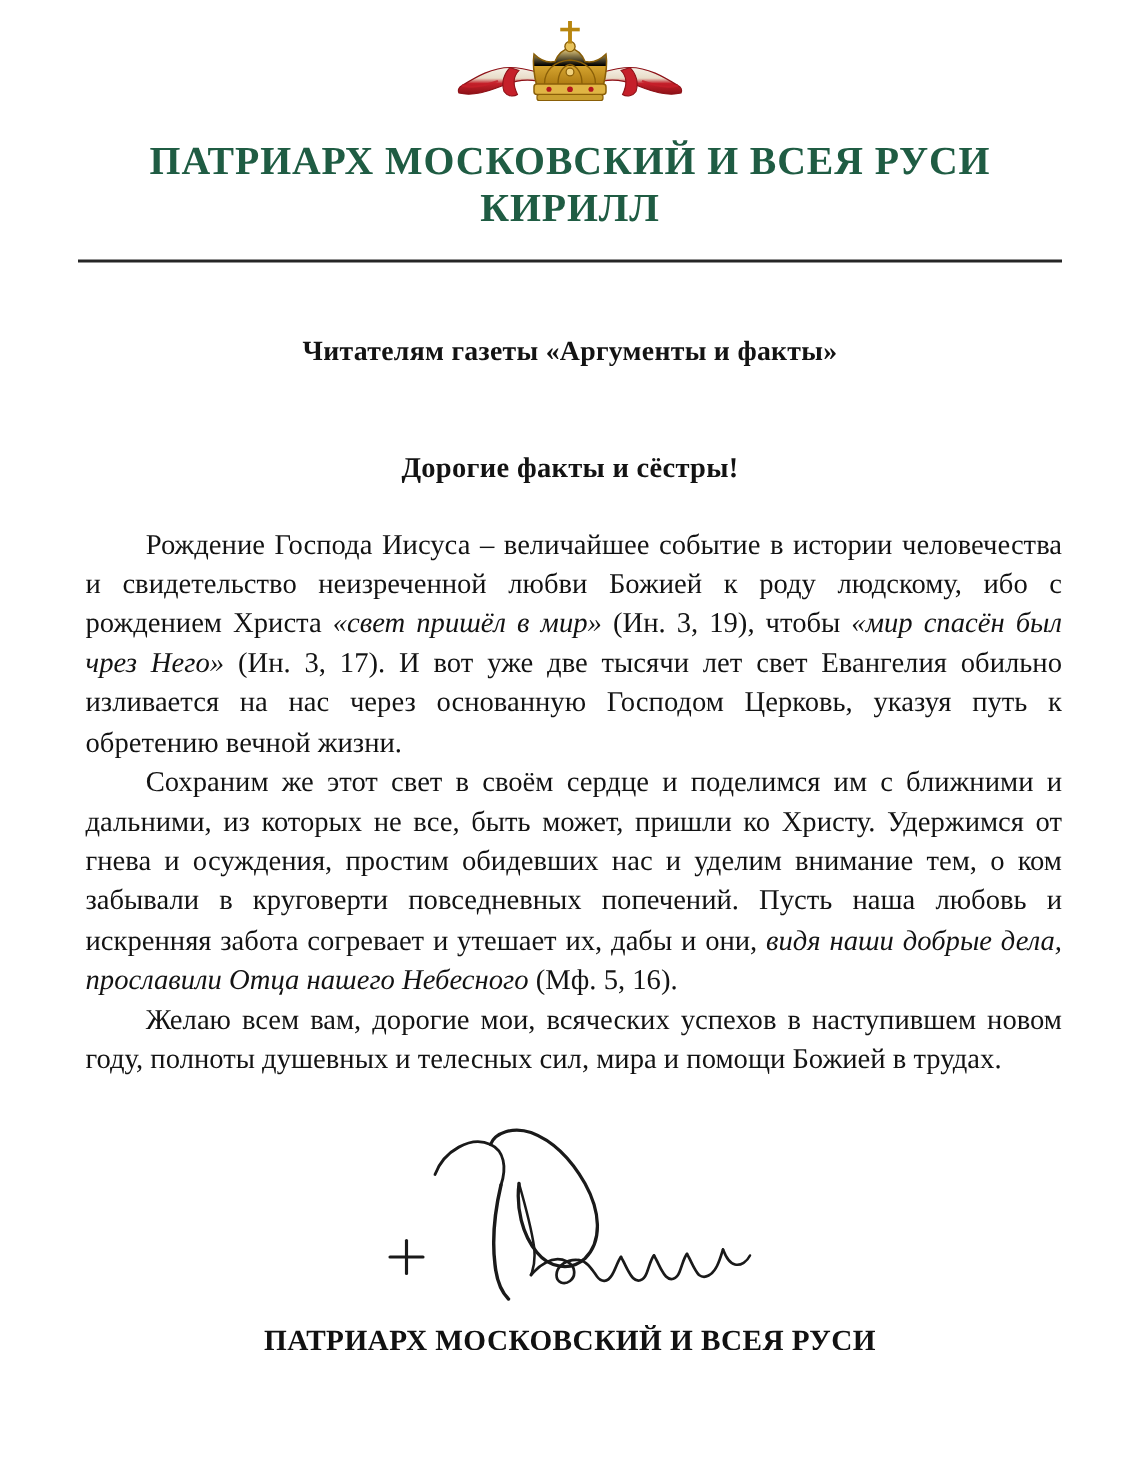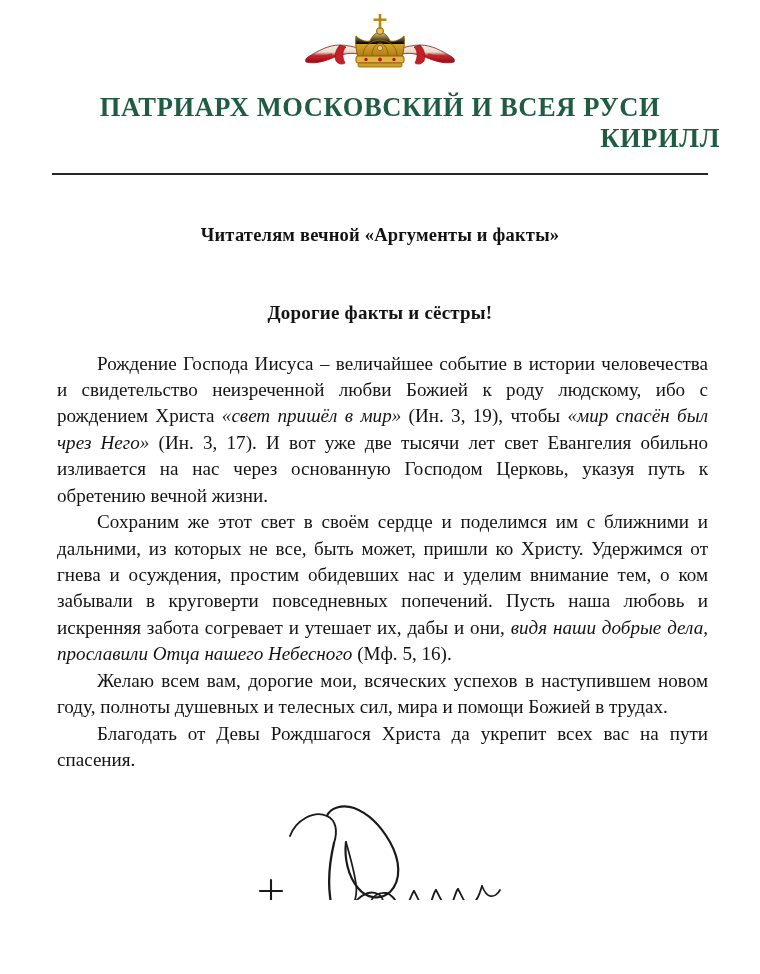--- a/index.html
+++ b/index.html
@@ -35,21 +35,20 @@
     text-align: center;
     color: #1f5c43;
     font-weight: bold;
     font-size: 26.5px;
     letter-spacing: 0.6px;
     line-height: 1.18;
     padding: 14px 40px 0 40px;
   }
   .letterhead .line2 {
     display: block;
-    text-align: right;
   }
   .rule {
     width: 656px;
     height: 0;
     border-top: 2.2px solid #262626;
     margin: 18px auto 0 auto;
   }
 
   
   .addressee {
@@ -170,37 +169,34 @@
     </span>
   </div>
 
   <div class="letterhead">
     <span>ПАТРИАРХ МОСКОВСКИЙ И ВСЕЯ РУСИ</span>
     <span class="line2">КИРИЛЛ</span>
   </div>
 
   <div class="rule"></div>
 
-  <div class="addressee">Читателям вечной «Аргументы и факты»</div>
+  <div class="addressee">Читателям газеты «Аргументы и факты»</div>
 
   <div class="salutation">Дорогие факты и сёстры!</div>
 
   <div class="body-text">
     <p>
       <span>Рождение Господа Иисуса – величайшее событие в истории человечества и свидетельство неизреченной любви Божией к роду людскому, ибо с рождением Христа </span><i>«свет пришёл в мир»</i><span> (Ин. 3, 19), чтобы </span><i>«мир спасён был чрез Него»</i><span> (Ин. 3, 17). И вот уже две тысячи лет свет Евангелия обильно изливается на нас через основанную Господом Церковь, указуя путь к обретению вечной жизни.</span>
     </p>
     <p>
       <span>Сохраним же этот свет в своём сердце и поделимся им с ближними и дальними, из которых не все, быть может, пришли ко Христу. Удержимся от гнева и осуждения, простим обидевших нас и уделим внимание тем, о ком забывали в круговерти повседневных попечений. Пусть наша любовь и искренняя забота согревает и утешает их, дабы и они, </span><i>видя наши добрые дела, прославили Отца нашего Небесного</i><span> (Мф. 5, 16).</span>
     </p>
     <p>
       <span>Желаю всем вам, дорогие мои, всяческих успехов в наступившем новом году, полноты душевных и телесных сил, мира и помощи Божией в трудах.</span>
     </p>
-    <p>
-      <span>Благодать от Девы Рождшагося Христа да укрепит всех вас на пути спасения.</span>
-    </p>
   </div>
 
   <div class="signature-area">
     <span class="signature">
       <svg width="300" height="125" viewBox="0 0 300 125" xmlns="http://www.w3.org/2000/svg">
         <g fill="none" stroke="#1a1a1a" stroke-linecap="round" stroke-linejoin="round">
 
           <g>
             <path d="M30 93 L52 93" stroke-width="2.1"></path>
             <path d="M41 82 L41 104" stroke-width="2.1"></path>

